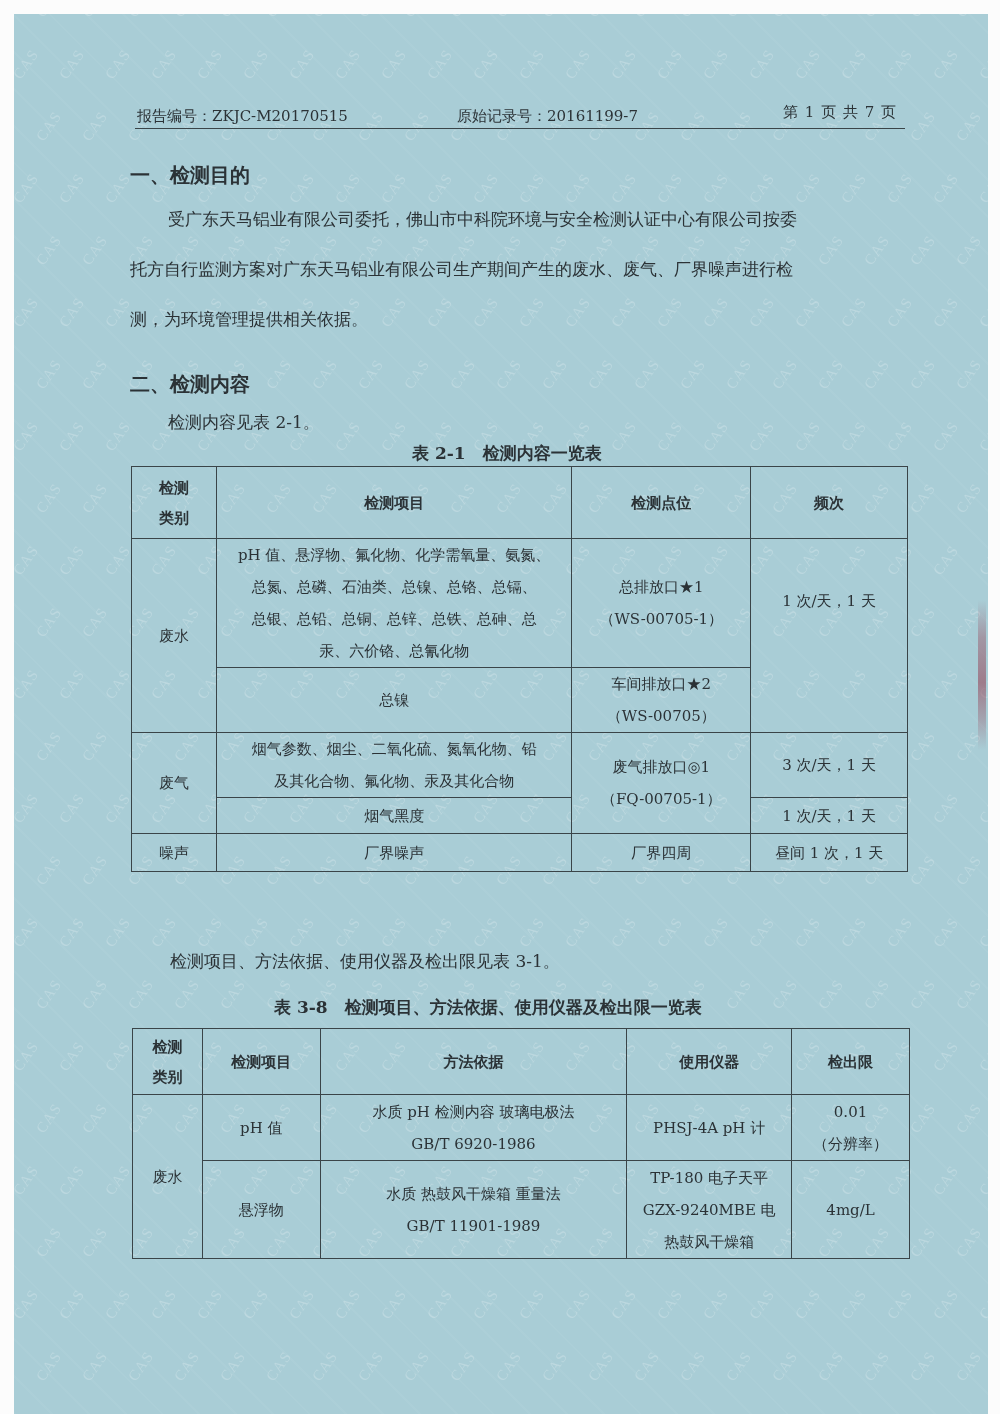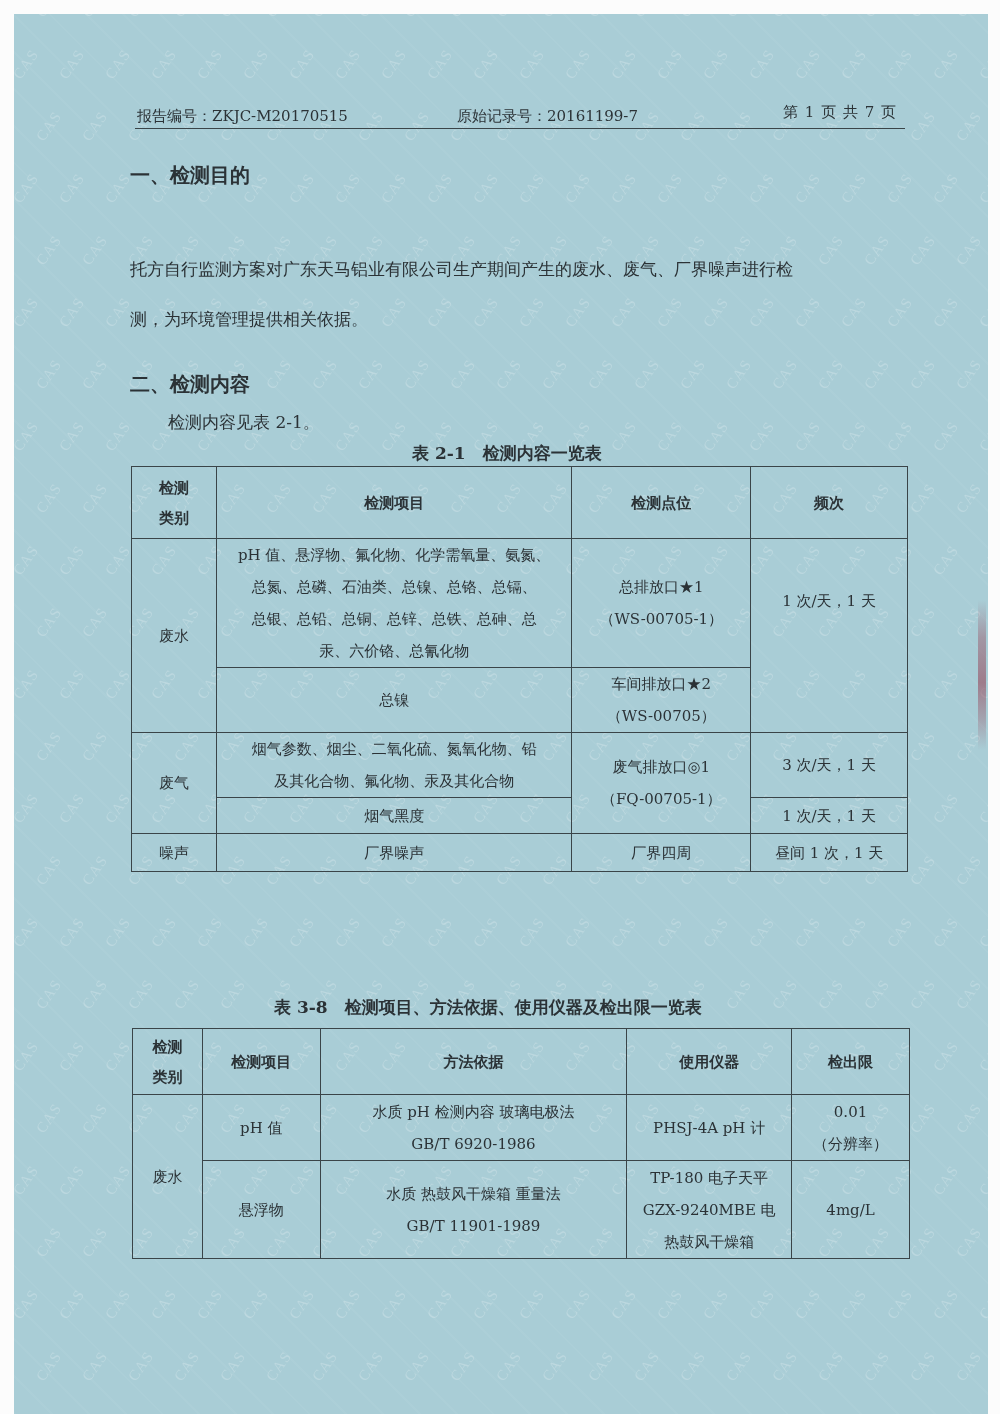--- a/index.html
+++ b/index.html
@@ -576,20 +576,21 @@
     <span class="wm" style="left: 18.5806px; top: -20px;">CAS</span>
     <span class="wm" style="left: -27.4194px; top: -20px;">CAS</span>
 
   <div class="header" style="left:121px; top:88px;">
     <span class="h-report">报告编号：ZKJC-M20170515</span>
     <span class="h-record">原始记录号：20161199-7</span>
     <span class="h-page">第 1 页 共 7 页</span>
   </div>
 
   <div class="sec-title" style="left:116px; top:148px;">一、检测目的</div>
+  <div class="para" style="left:154px; top:194px;">受广东天马铝业有限公司委托，佛山市中科院环境与安全检测认证中心有限公司按委</div>
   <div class="para" style="left:116px; top:244px;">托方自行监测方案对广东天马铝业有限公司生产期间产生的废水、废气、厂界噪声进行检</div>
   <div class="para" style="left:116px; top:294px;">测，为环境管理提供相关依据。</div>
 
   <div class="sec-title" style="left:116px; top:357px;">二、检测内容</div>
   <div class="para" style="left:154px; top:397px;">检测内容见表 2-1。</div>
   <div class="caption" style="left:398px; top:428px;">表 2-1　检测内容一览表</div>
 
   <table class="t1" style="left:117px; top:452px;">
     <colgroup>
         <col style="width:85px">
@@ -646,20 +647,21 @@
     </tr>
     <tr style="height:38px">
       <td>噪声</td>
       <td>厂界噪声</td>
       <td>厂界四周</td>
       <td>昼间 1 次，1 天</td>
     </tr>
   </tbody>
     </table>
 
+  <div class="para" style="left:156px; top:936px;">检测项目、方法依据、使用仪器及检出限见表 3-1。</div>
   <div class="caption" style="left:260px; top:982px;">表 3-8　检测项目、方法依据、使用仪器及检出限一览表</div>
 
   <table class="t2" style="left:118px; top:1014px;">
     <colgroup>
         <col style="width:70px">
         <col style="width:118px">
         <col style="width:307px">
         <col style="width:165px">
         <col style="width:118px">
       </colgroup>

